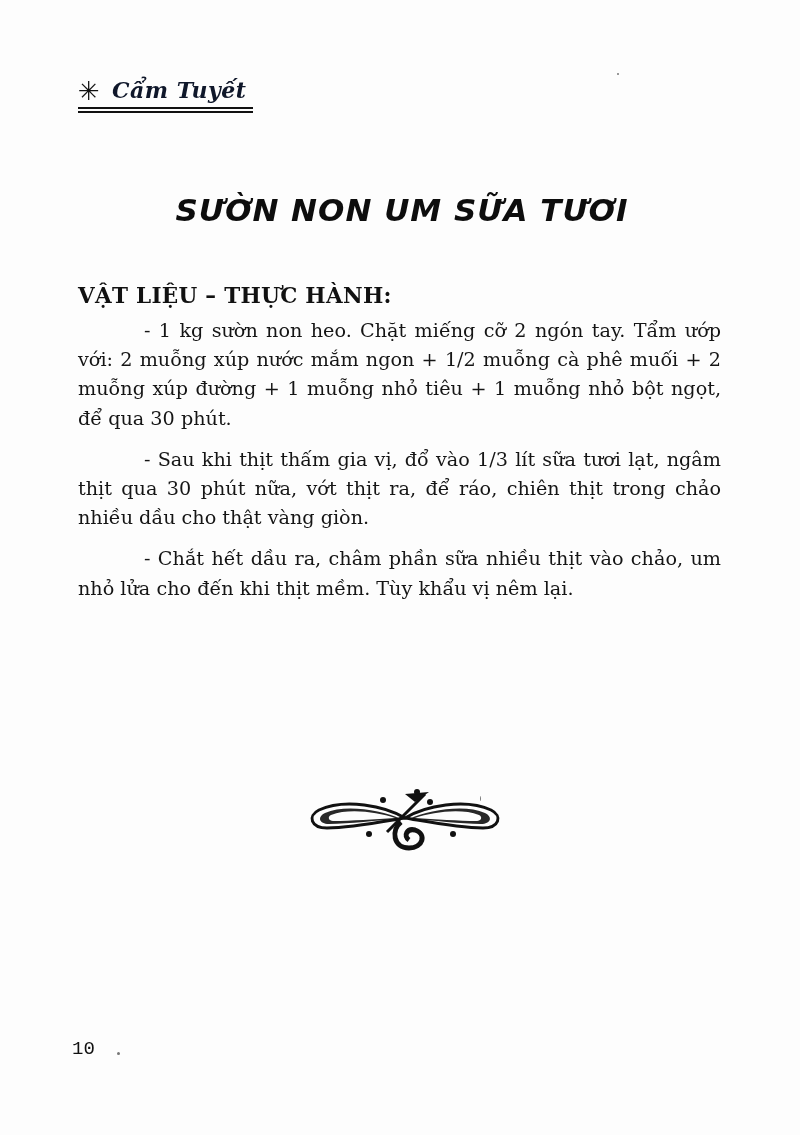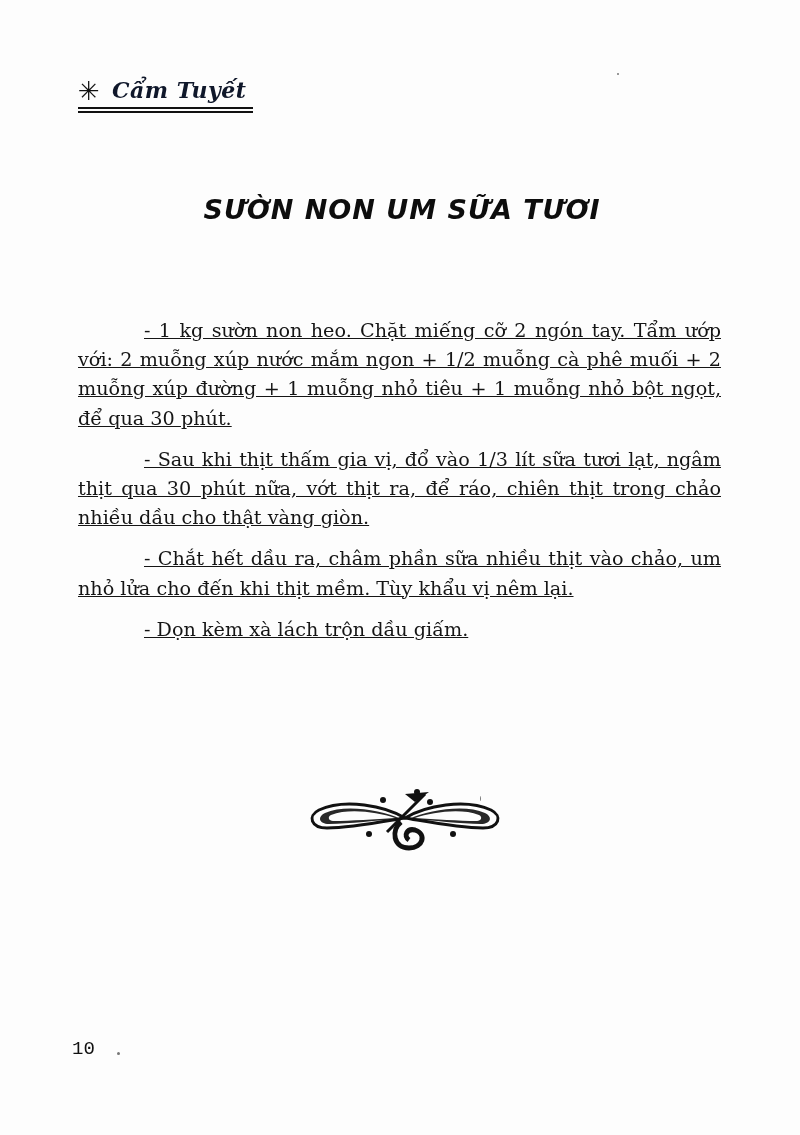--- a/index.html
+++ b/index.html
@@ -63,21 +63,21 @@
     
     .recipe-title {
       position: absolute;
       left: 0;
       top: 192px;
       width: 800px;
       text-align: center;
       font-family: "DejaVu Sans", "Liberation Sans", sans-serif;
       font-weight: bold;
       font-style: italic;
-      font-size: 27px;
+      font-size: 31px;
       line-height: 36px;
       letter-spacing: 1px;
       color: #0d0d0d;
       padding-left: 4px;
       box-sizing: border-box;
     }
     
     .section-heading {
       position: absolute;
       left: 78px;
@@ -98,21 +98,20 @@
       font-family: "DejaVu Serif", "Liberation Serif", serif;
       font-size: 19.2px;
       line-height: 29.2px;
       color: #151515;
     }
     .body-text p {
       margin: 0 0 12px 0;
       text-indent: 66px;
       text-align: justify;
       text-align-last: left;
-      text-decoration: underline;
     }
     
     .ornament {
       position: absolute;
       left: 305px;
       top: 788px;
       width: 200px;
       height: 64px;
     }
     
@@ -138,26 +137,26 @@
 
   <div class="running-header">
     <span class="asterisk">✳</span>
     <span class="author">Cẩm Tuyết</span>
     <div class="rule-1"></div>
     <div class="rule-2"></div>
   </div>
 
   <div class="recipe-title">SƯỜN NON UM SỮA TƯƠI</div>
 
+  <div class="section-heading">VẬT LIỆU – THỰC HÀNH:</div>
 
   <div class="body-text">
     <p>- 1 kg sườn non heo. Chặt miếng cỡ 2 ngón tay. Tẩm ướp với: 2 muỗng xúp nước mắm ngon + 1/2 muỗng cà phê muối + 2 muỗng xúp đường + 1 muỗng nhỏ tiêu + 1 muỗng nhỏ bột ngọt, để qua 30 phút.</p>
     <p>- Sau khi thịt thấm gia vị, đổ vào 1/3 lít sữa tươi lạt, ngâm thịt qua 30 phút nữa, vớt thịt ra, để ráo, chiên thịt trong chảo nhiều dầu cho thật vàng giòn.</p>
     <p>- Chắt hết dầu ra, châm phần sữa nhiều thịt vào chảo, um nhỏ lửa cho đến khi thịt mềm. Tùy khẩu vị nêm lại.</p>
-    <p>- Dọn kèm xà lách trộn dầu giấm.</p>
   </div>
 
   <div class="ornament">
     <svg width="200" height="64" viewBox="0 0 200 64" xmlns="http://www.w3.org/2000/svg">
 
       <path d="M100 30 C 80 18, 40 10, 14 22 C 2 28, 6 40, 22 40 C 46 40, 76 34, 100 30 Z" fill="none" stroke="#111" stroke-width="3"></path>
       <path d="M96 31 C 76 22, 40 16, 20 25 C 12 29, 14 36, 24 36 C 44 36, 72 32, 96 31 Z" fill="#111" opacity="0.9"></path>
       <path d="M90 30 C 72 24, 44 20, 26 27 C 22 29, 24 33, 28 33 C 46 33, 70 31, 90 30 Z" fill="#fdfdfd"></path>
 
       <path d="M100 30 C 120 18, 160 10, 186 22 C 198 28, 194 40, 178 40 C 154 40, 124 34, 100 30 Z" fill="none" stroke="#111" stroke-width="3"></path>

